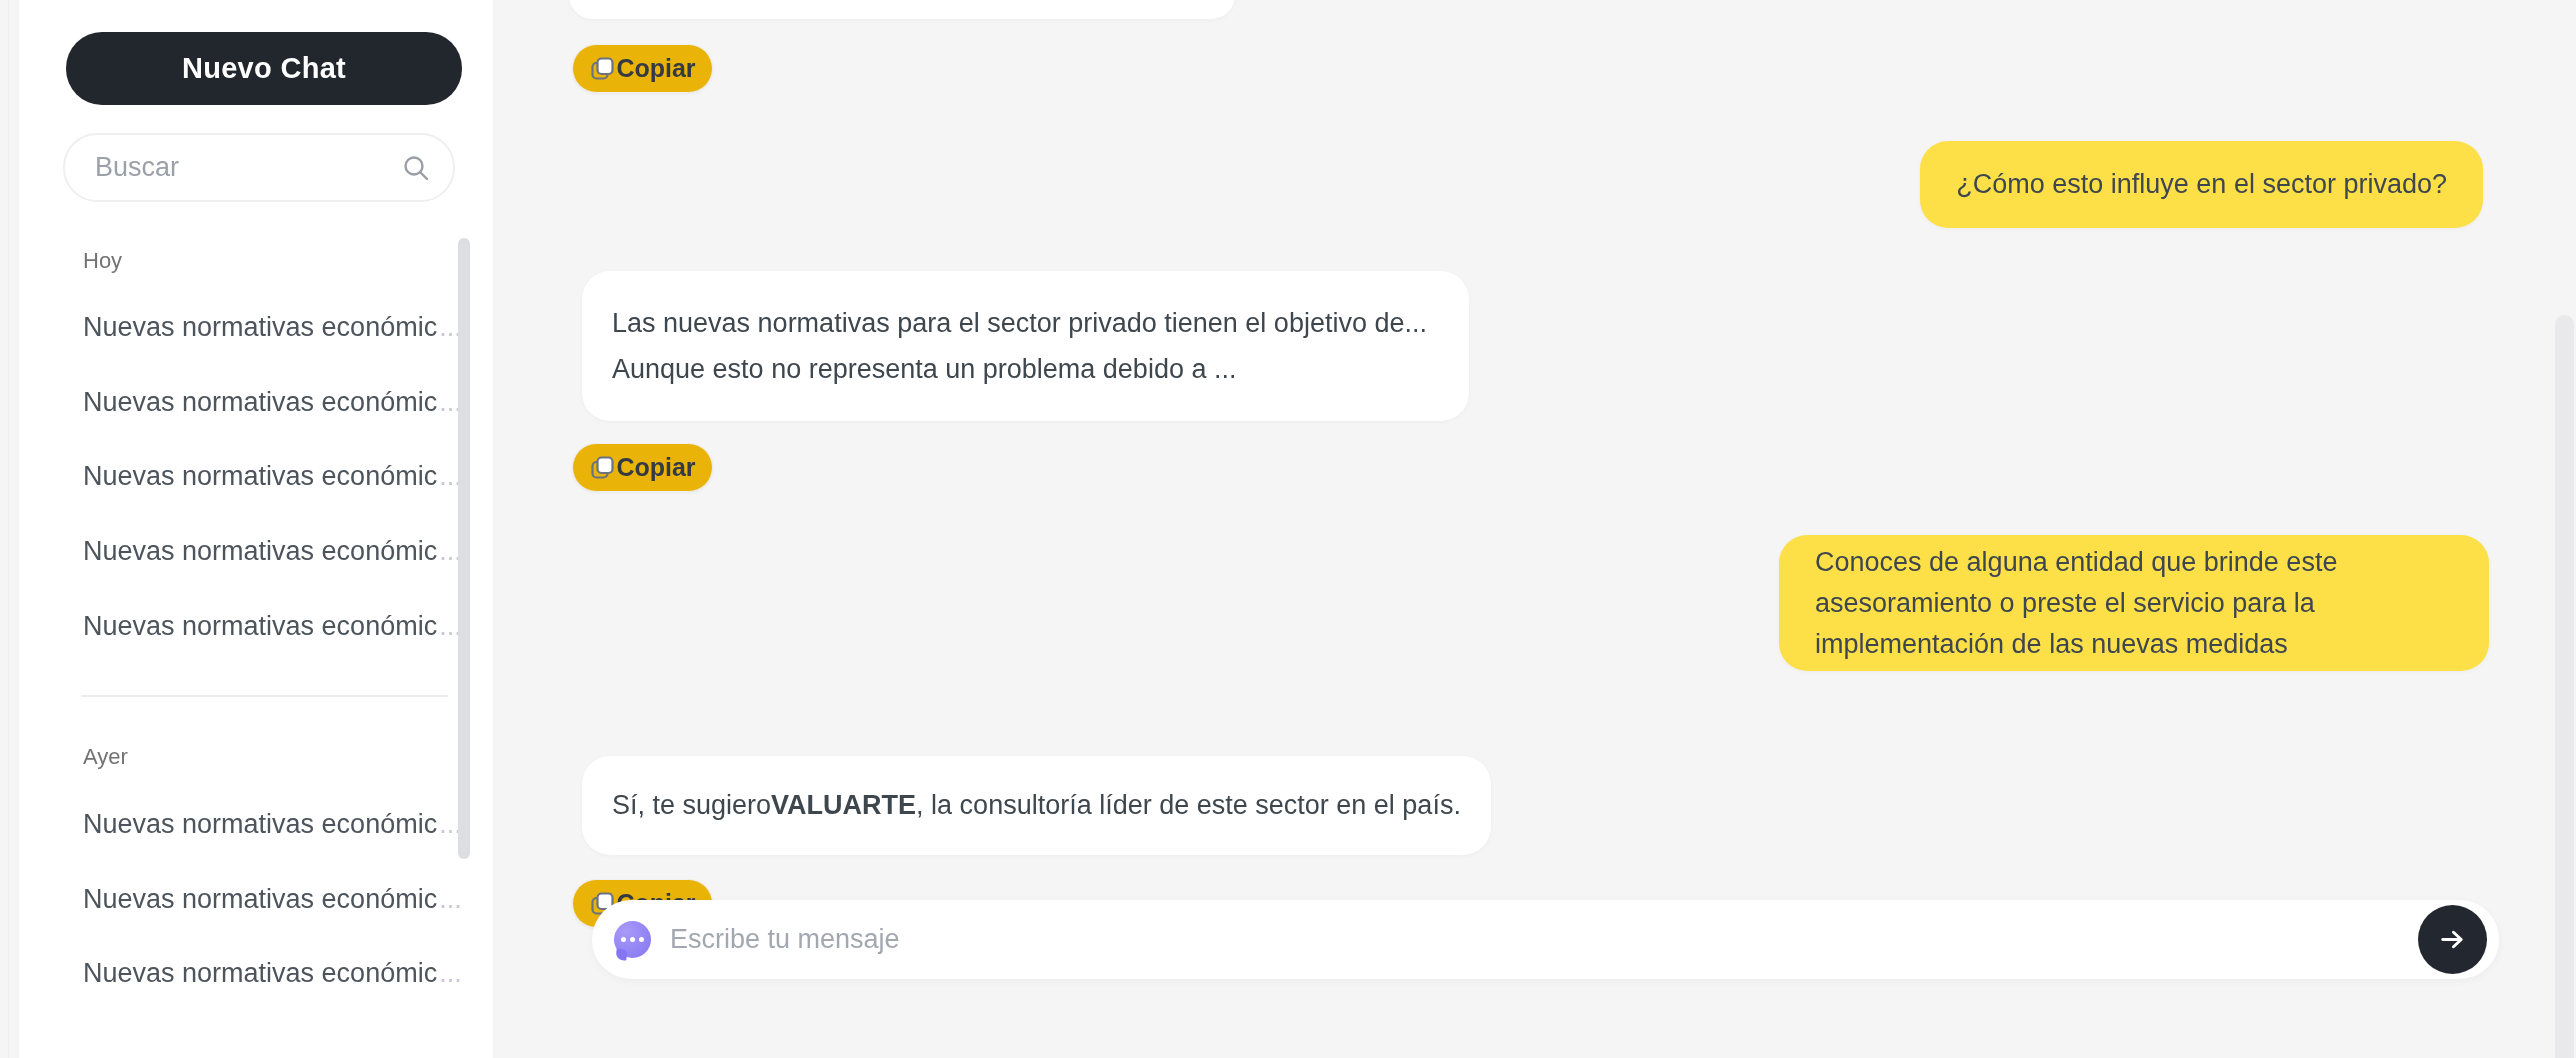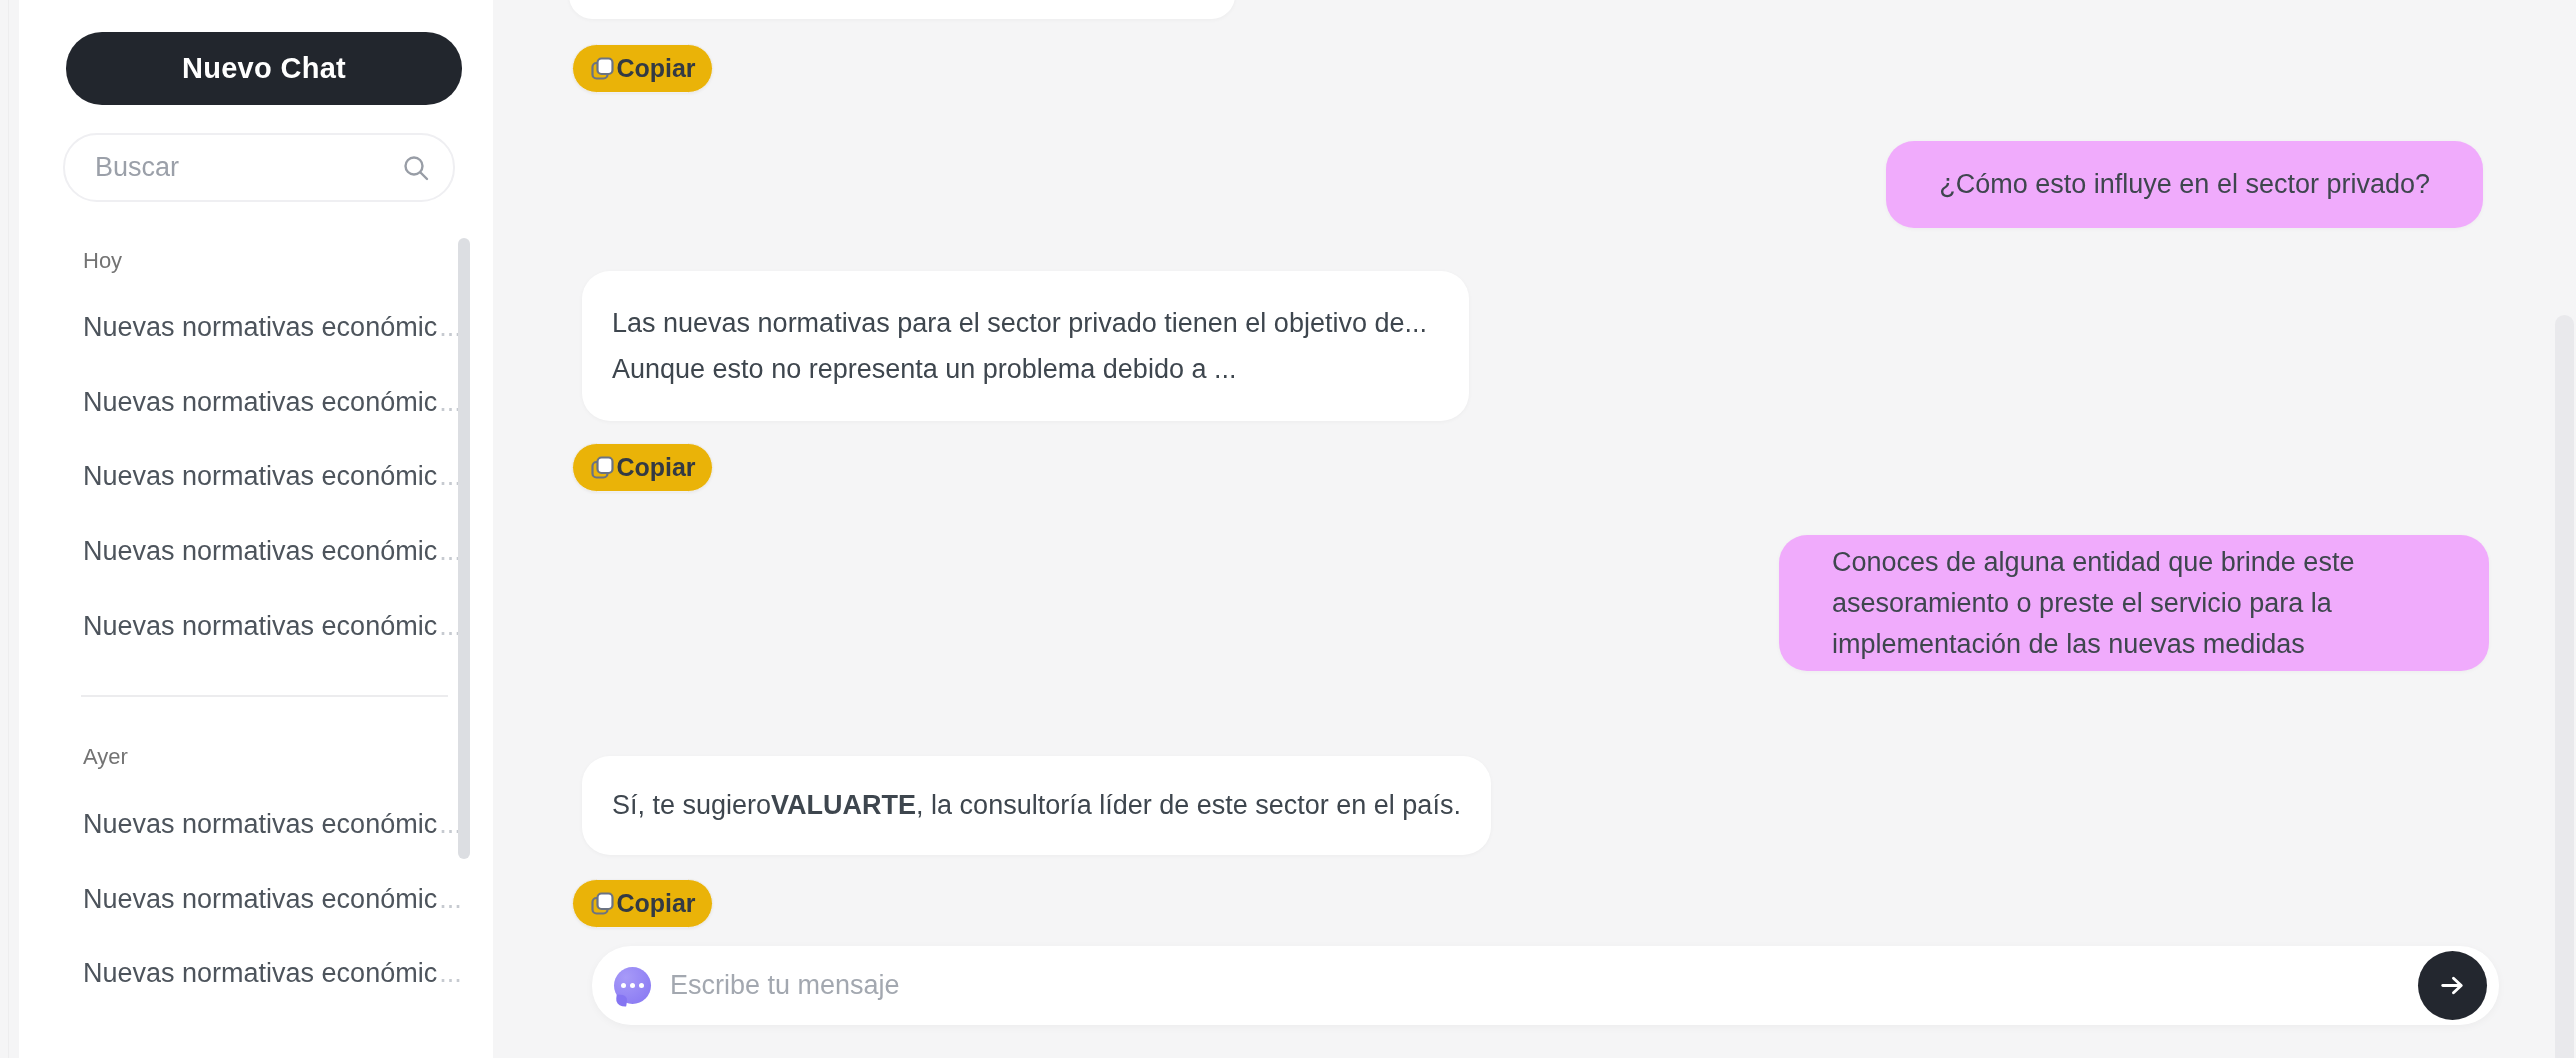--- a/index.html
+++ b/index.html
@@ -53,36 +53,36 @@
     border-radius:6px;background:#dcdee2;cursor:pointer;
   }
   
   .main{position:absolute;left:493px;top:0;width:2083px;height:1058px;background:#f5f5f6;}
   .bubble{
     position:absolute;border-radius:28px;font-size:27px;color:#3e464e;
     display:flex;flex-direction:column;justify-content:center;
     box-shadow:0 1px 4px rgba(20,20,30,0.04);
   }
   .bubble.assistant{background:#ffffff;padding:0 30px;}
-  .bubble.user{background:#f0abfc;padding:0 53px;align-items:flex-start;margin-left:34px;}
+  .bubble.user{background:#fde047;padding:0 36px;align-items:flex-start;margin-left:34px;}
   .bubble .line{display:block;}
   .truncated-bubble{
     position:absolute;left:76px;top:-28px;width:666px;height:47px;
     border-radius:28px;background:#ffffff;box-shadow:0 1px 4px rgba(20,20,30,0.04);
   }
   .copy-btn{
     position:absolute;left:79px;width:141px;height:49px;border-radius:25px;
     background:#eab308;border:1px solid #f0f0f2;cursor:pointer;
     display:flex;align-items:center;justify-content:center;
     font-family:inherit;font-size:25px;font-weight:700;color:#333a44;
     box-shadow:0 1px 3px rgba(20,20,30,0.05);padding:0;
   }
   
   .composer{
-    position:absolute;left:99px;top:946px;width:1907px;height:79px;
+    position:absolute;left:99px;top:900px;width:1907px;height:79px;
     background:#ffffff;border-radius:39px;display:flex;align-items:center;
     box-shadow:0 2px 8px rgba(20,20,30,0.04);
   }
   .composer-icon{
     width:37px;height:37px;margin-left:22px;border-radius:50%;
     background:radial-gradient(circle at 32% 28%,#a79af8,#8575f2);
     position:relative;display:flex;align-items:center;justify-content:center;gap:4px;
     flex:none;
   }
   .composer-icon::after{

